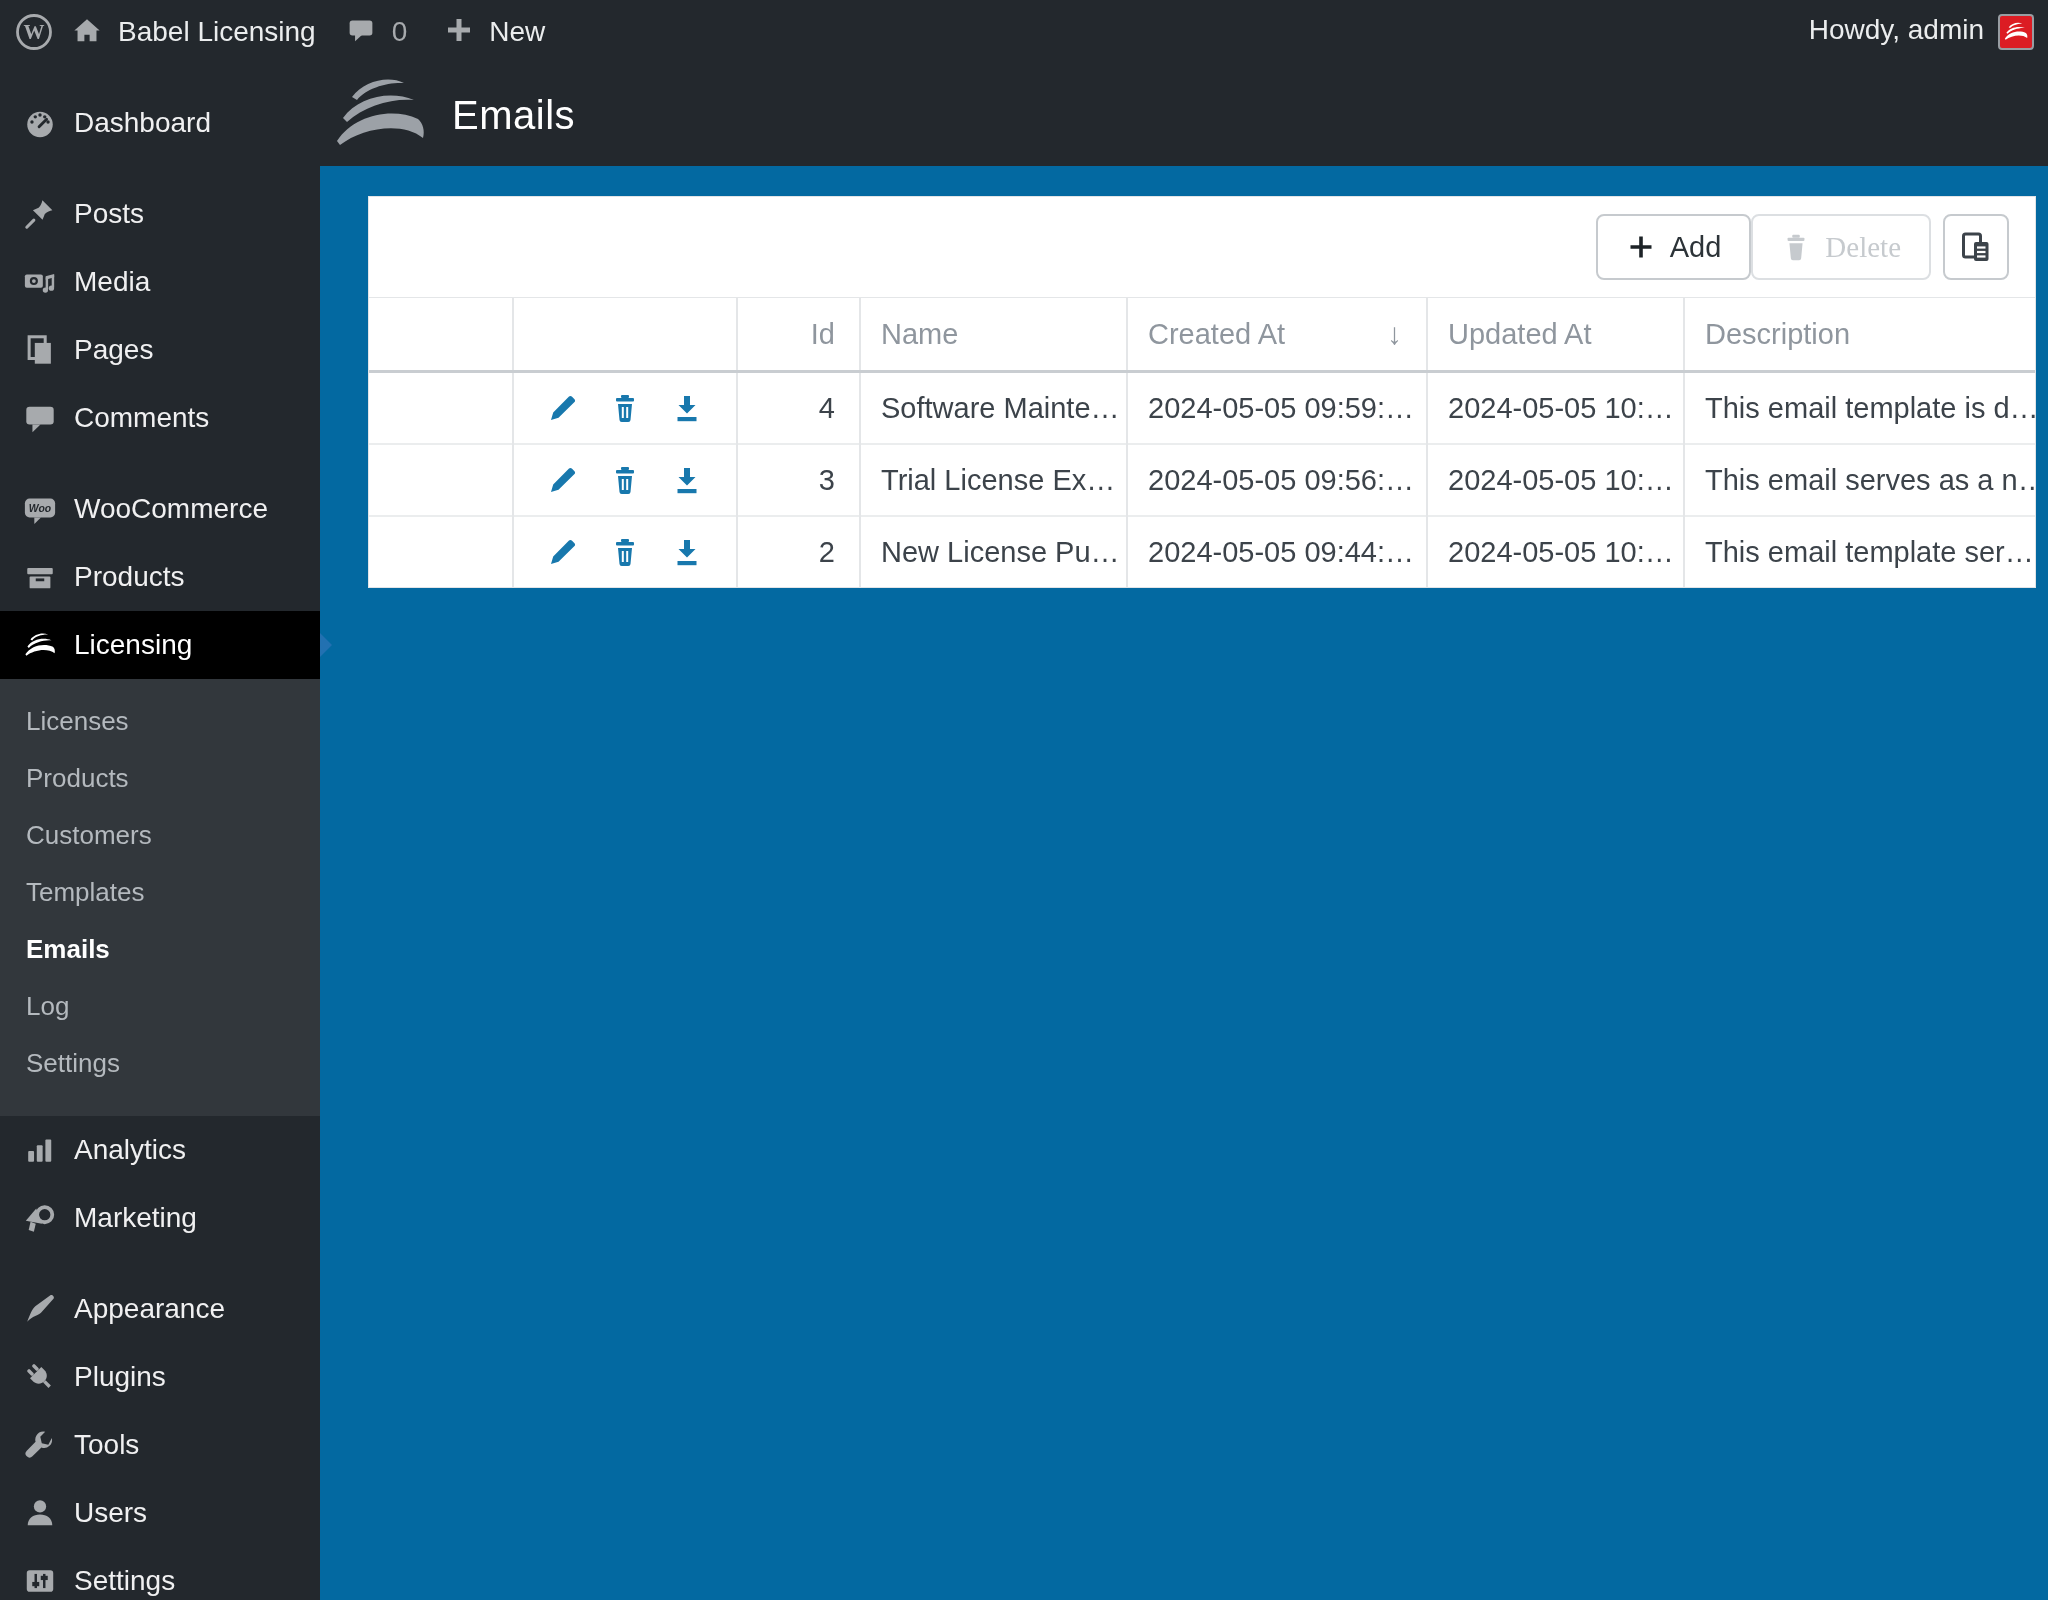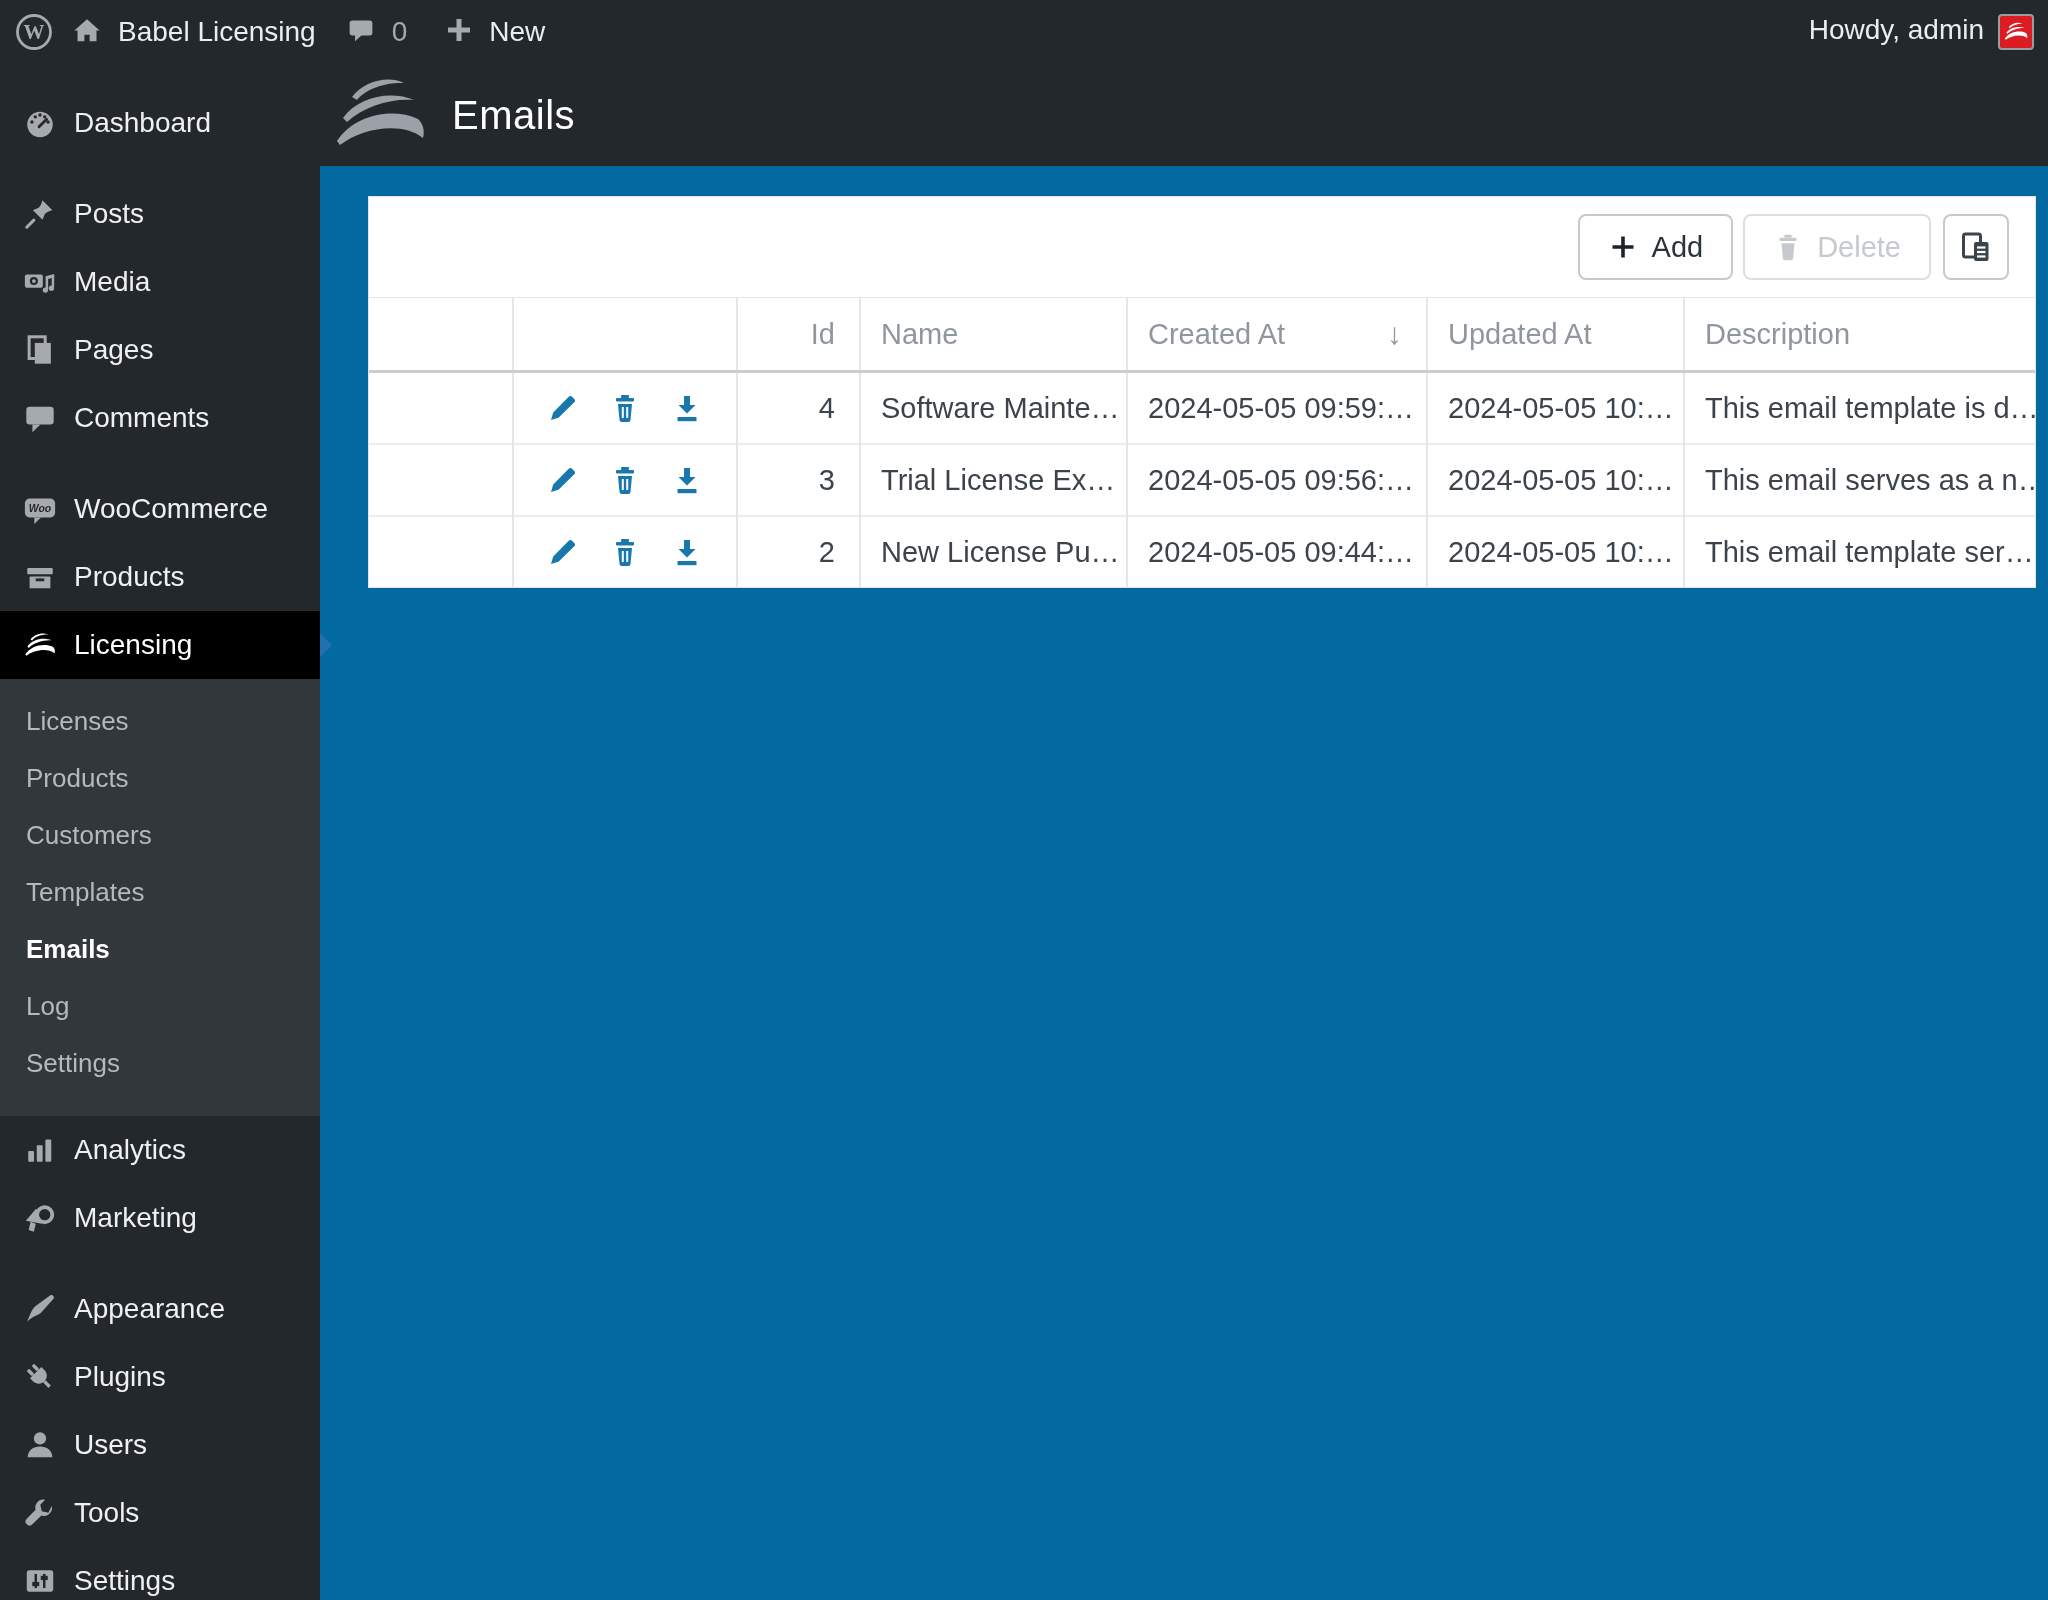--- a/index.html
+++ b/index.html
@@ -46,21 +46,21 @@
     background:#fff;border:2px solid #c6cace;border-radius:8px;font-size:29px;color:#2c3338;
     box-sizing:border-box;cursor:pointer;}
   .btn.disabled{border-color:#dcdfe2;color:#c6cace;cursor:default;}
   #searchbox{width:512px;height:66px;margin-left:40px;border:2px solid #c3c8cc;border-radius:8px;
     display:flex;align-items:center;padding:0 18px;gap:14px;box-sizing:border-box;}
   #searchbox input{border:none;outline:none;flex:1;font-size:29px;color:#3c434a;
     font-family:"Liberation Sans",sans-serif;background:transparent;}
   #searchbox input::placeholder{color:#9199a1;}
   #colbtn{width:66px;height:66px;margin-left:12px;border:2px solid #c6cace;border-radius:8px;
     display:flex;align-items:center;justify-content:center;box-sizing:border-box;background:#fff;cursor:pointer;}
-  #delete-btn{margin-left:10px;}
+  #delete-btn{font-family:Liberation Serif, serif;}
   
   table{width:100%;border-collapse:collapse;table-layout:fixed;}
   th{height:74px;font-weight:400;color:#8f969e;font-size:29px;text-align:left;padding:0 20px;
     border-top:1px solid #e4e6e8;border-bottom:3px solid #c9cdd1;box-sizing:border-box;}
   td{height:70px;font-size:29px;color:#3c434a;padding:0 20px;box-sizing:border-box;
     white-space:nowrap;overflow:hidden;}
   th + th, td + td{border-left:2px solid #e4e6e8;}
   tbody tr + tr td{border-top:2px solid #ebedee;}
   .col-id{text-align:right;padding-right:24px;}
   .th-flex{display:flex;align-items:center;justify-content:space-between;}
@@ -305,34 +305,34 @@
             <rect x="16.2" y="24.5" width="3.6" height="8"></rect>
           </g>
         </svg>
     </span>
     <span class="mlabel">Plugins</span>
   </div>
 
   <div class="menu-item">
     <span class="micon">
       <svg width="34" height="34" viewBox="0 0 36 36">
+          <path fill="currentColor" d="M30.5,10.5 a8.5,8.5 0 0,1 -11,10.2 L10,30 a4.2,4.2 0 0,1 -6,-6 l9.3,-9.5 A8.5,8.5 0 0,1 23.5,4 l-5.2,5.2 1.6,6.9 6.9,1.6 Z"></path>
+        </svg>
+    </span>
+    <span class="mlabel">Tools</span>
+  </div>
+
+  <div class="menu-item">
+    <span class="micon">
+      <svg width="34" height="34" viewBox="0 0 36 36">
           <circle cx="18" cy="11" r="6.5" fill="currentColor"></circle>
           <path fill="currentColor" d="M5,31 c0,-7.5 5.8,-11.5 13,-11.5 s13,4 13,11.5 z"></path>
         </svg>
     </span>
     <span class="mlabel">Users</span>
-  </div>
-
-  <div class="menu-item">
-    <span class="micon">
-      <svg width="34" height="34" viewBox="0 0 36 36">
-          <path fill="currentColor" d="M30.5,10.5 a8.5,8.5 0 0,1 -11,10.2 L10,30 a4.2,4.2 0 0,1 -6,-6 l9.3,-9.5 A8.5,8.5 0 0,1 23.5,4 l-5.2,5.2 1.6,6.9 6.9,1.6 Z"></path>
-        </svg>
-    </span>
-    <span class="mlabel">Tools</span>
   </div>
 
   <div class="menu-item">
     <span class="micon">
       <svg width="34" height="34" viewBox="0 0 36 36">
           <rect x="4" y="6.5" width="28" height="23" rx="3" fill="currentColor"></rect>
           <g fill="#23282d">
             <rect x="12.2" y="10.5" width="2.6" height="15"></rect>
             <rect x="9.8" y="19" width="7.4" height="4.5"></rect>
             <rect x="21.2" y="10.5" width="2.6" height="15"></rect>

